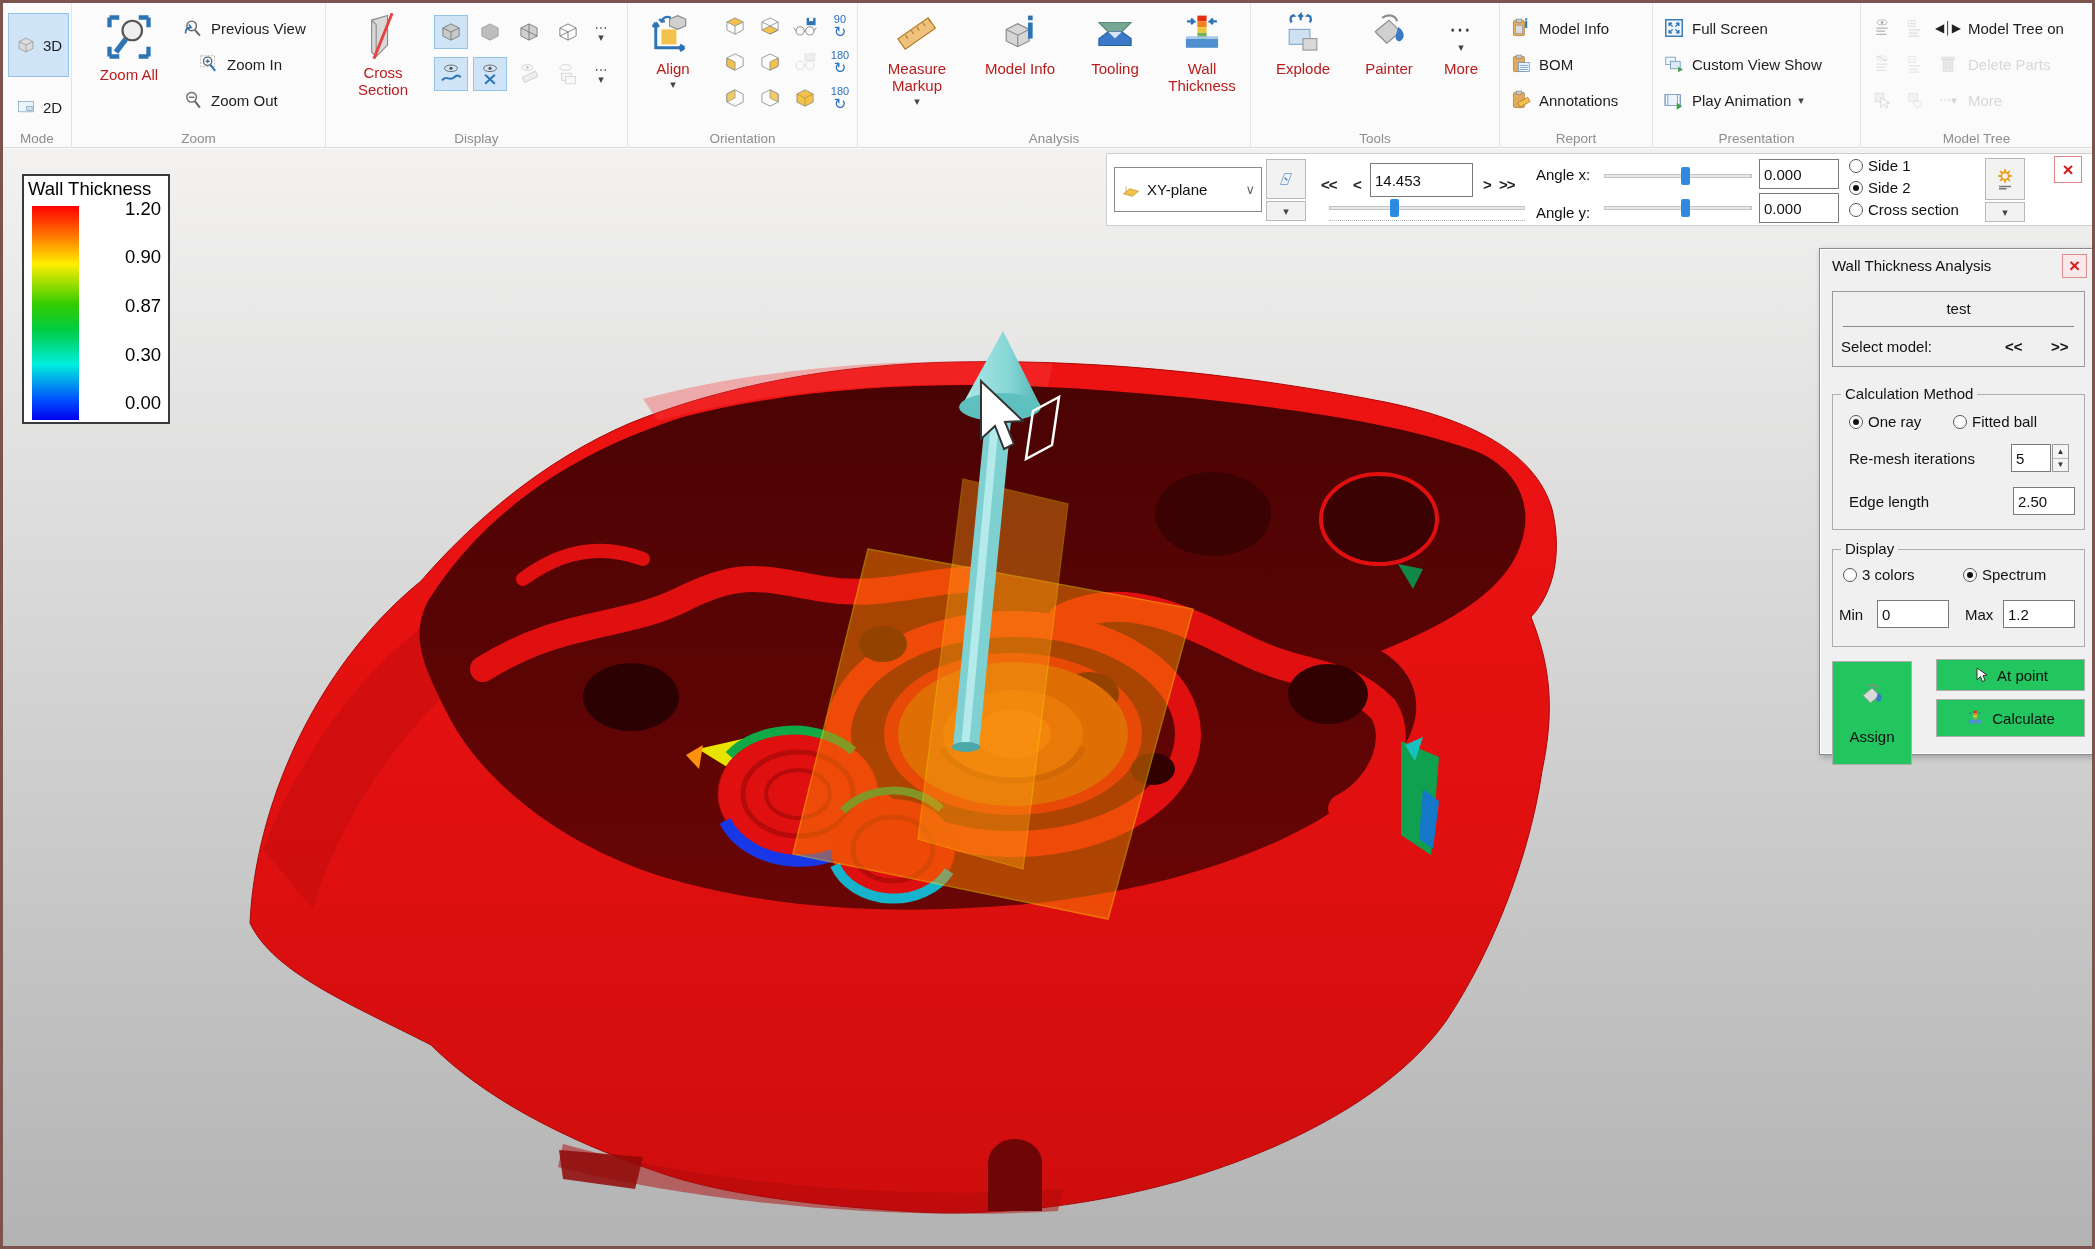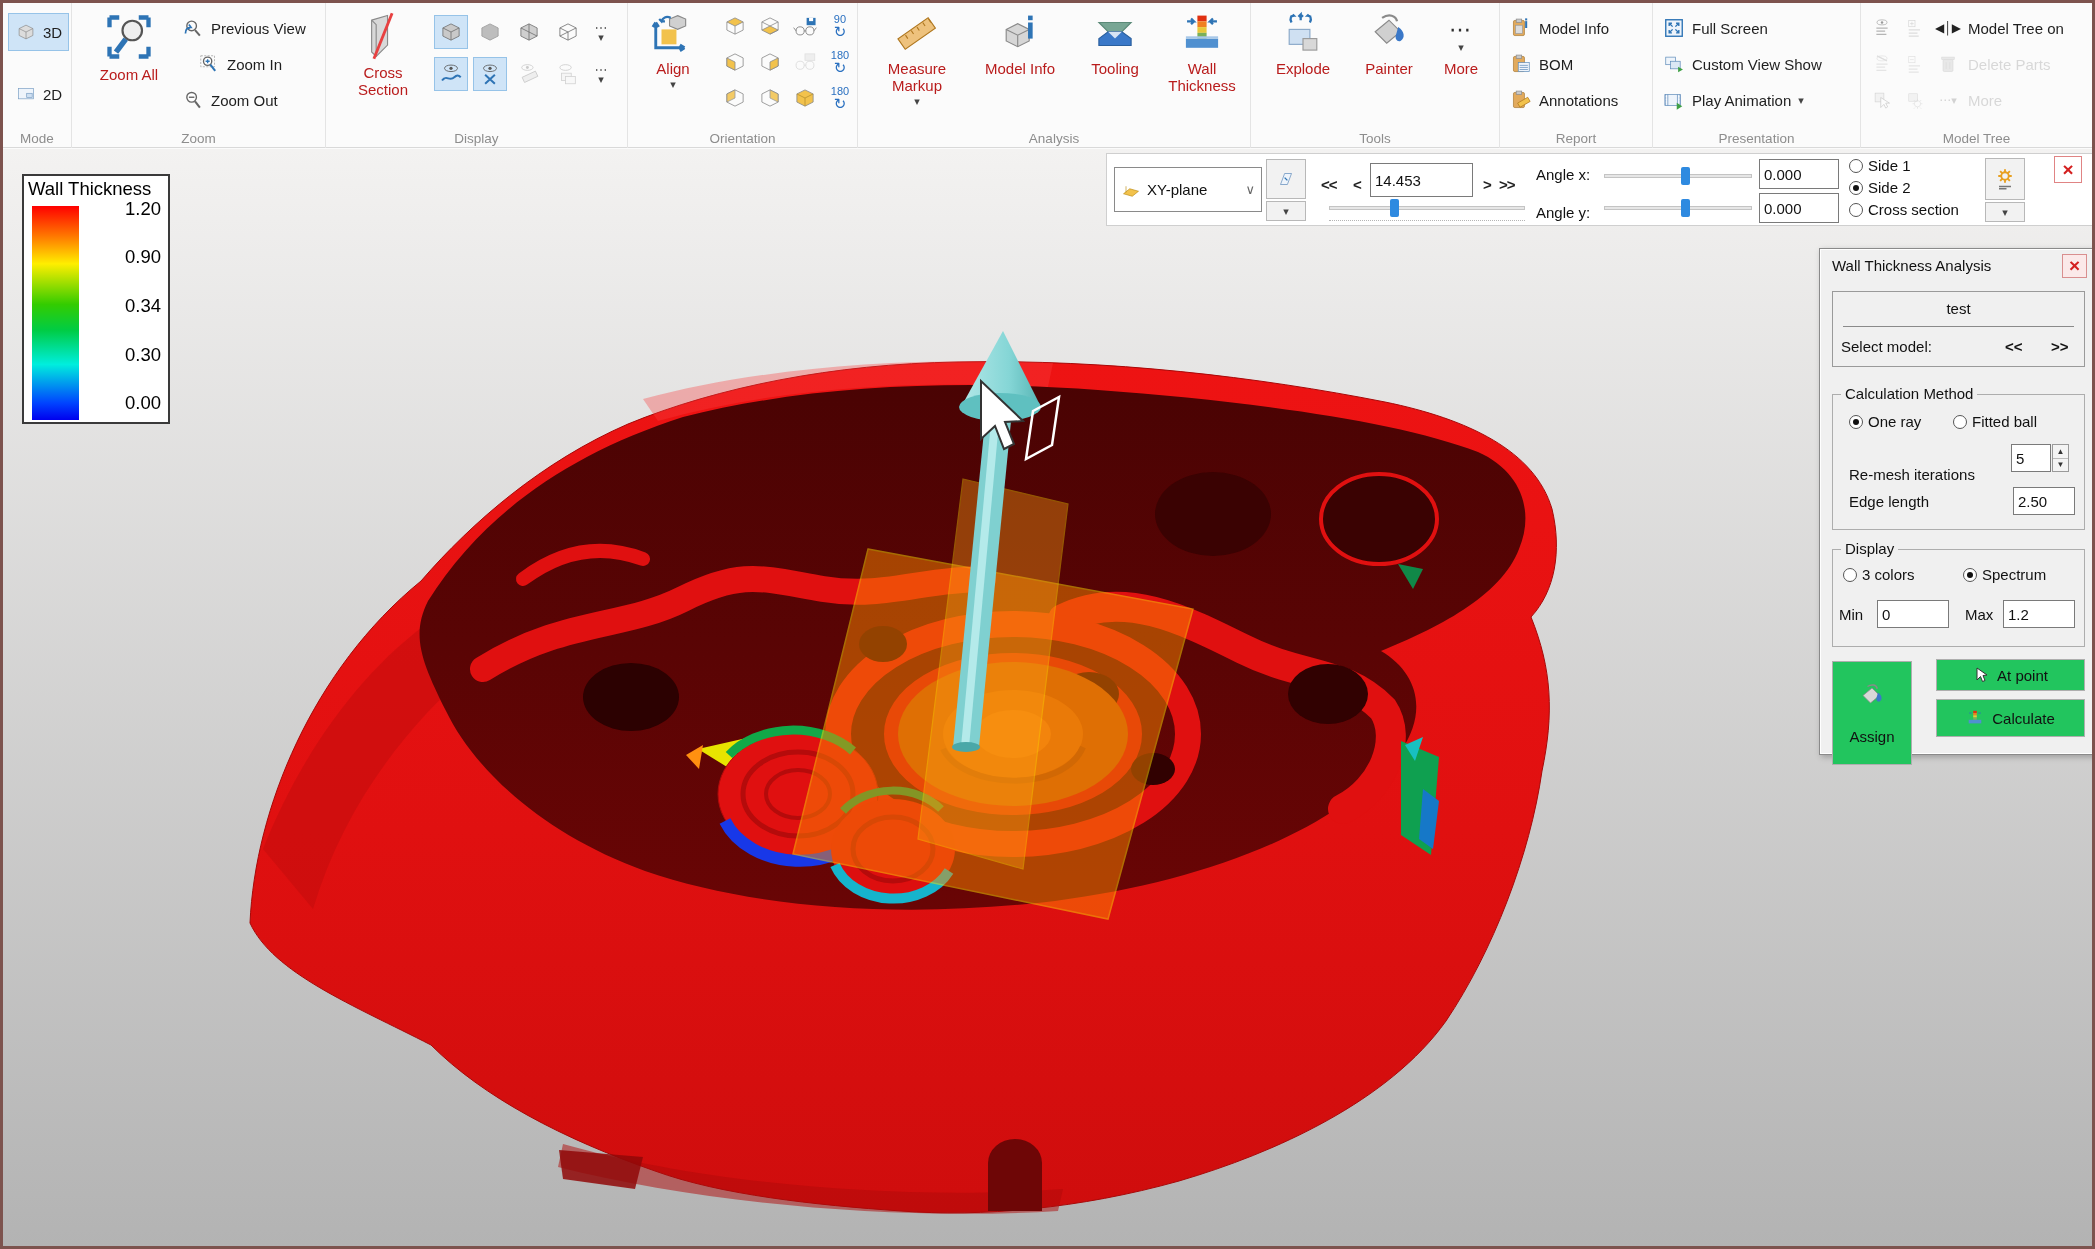--- a/index.html
+++ b/index.html
@@ -8,21 +8,21 @@
 
   
   #ribbon { position:absolute; left:0; top:0; width:2089px; height:145px; background:#fbfbfb; border-bottom:1px solid #d9d9d9; }
   .grp { position:absolute; top:0; height:145px; border-right:1px solid #e4e4e4; }
   .gl  { position:absolute; bottom:2px; left:0; right:0; text-align:center; font-size:13.5px; color:#8d8d8d; white-space:nowrap; overflow:hidden; }
   .bigbtn { position:absolute; top:5px; display:flex; flex-direction:column; align-items:center; gap:3px; padding:3px 2px; border-radius:3px; cursor:default; }
   .bigbtn .lbl { font-size:15px; color:#b91c1c; text-align:center; line-height:17px; white-space:pre-line; }
   .srow { position:absolute; display:flex; align-items:center; gap:7px; height:30px; font-size:15px; color:#1e1e1e; white-space:nowrap; }
   .srow.dis { color:#a8a8a8; }
   .caret { font-size:11px; color:#444; line-height:8px; }
-  .modebtn { position:absolute; display:flex; align-items:center; gap:6px; font-size:15px; color:#1e1e1e; padding:7px 6px; border:1px solid transparent; }
+  .modebtn { position:absolute; display:flex; align-items:center; gap:6px; font-size:15px; color:#1e1e1e; padding:20px 6px; border:1px solid transparent; }
   .modebtn.sel { background:#cfe4f7; border-color:#96c3e8; }
   .tgl { width:34px; height:34px; border:1px solid transparent; display:flex; align-items:center; justify-content:center; }
   .tgl.sel { background:#cfe4f7; border-color:#96c3e8; }
   .dis { opacity:.42; }
   .morebtn { display:flex; flex-direction:column; align-items:center; justify-content:center; width:22px; height:34px; color:#3c3c3c; }
   .morebtn .dots { font-size:13px; line-height:10px; }
   .cellrow { position:absolute; display:flex; gap:5px; }
   .cell { width:30px; height:30px; display:flex; align-items:center; justify-content:center; }
   .rot { display:flex; flex-direction:column; align-items:center; color:#2a70c0; font-size:11px; line-height:11px; }
   .rot .ra { font-size:15px; line-height:13px; }
@@ -660,21 +660,21 @@
     <div class="abs closex" style="left:947px;top:2px;width:28px;height:27px">
       <span>×</span>
     </div>
   </div>
 
   <div id="legend">
     <div class="ltitle">Wall Thickness</div>
     <div class="lbar"></div>
     <span class="tick" style="top:22px">1.20</span>
     <span class="tick" style="top:70px">0.90</span>
-    <span class="tick" style="top:119px">0.34</span>
+    <span class="tick" style="top:119px">0.87</span>
     <span class="tick" style="top:168px">0.30</span>
     <span class="tick" style="top:216px">0.00</span>
   </div>
 
   <div id="wtpanel">
     <div class="abs" style="left:12px;top:8px">Wall Thickness Analysis</div>
     <div class="abs closex" style="right:8px;top:5px;width:25px;height:24px;background:#fbe9e9;border-color:#d98f8f">
       <span>×</span>
     </div>
 
@@ -689,21 +689,21 @@
     <div class="gbox" style="left:12px;top:145px;width:253px;height:136px">
       <span class="legendt">Calculation Method</span>
       <div class="abs rdrow" style="left:16px;top:18px">
         <span class="rd on"></span>
           <span>One ray</span>
       </div>
       <div class="abs rdrow" style="left:120px;top:18px">
         <span class="rd"></span>
           <span>Fitted ball</span>
       </div>
-      <span class="abs" style="left:16px;top:71px">Re-mesh iterations</span>
+      <span class="abs" style="left:16px;top:55px">Re-mesh iterations</span>
       <input class="abs tin" style="left: 178px; top: 49px; width: 40px; height: 28px;" value="5">
       <div class="spin" style="left:219px;top:49px;height:28px">
         <span>▲</span>
         <span>▼</span>
       </div>
       <span class="abs" style="left:16px;top:98px">Edge length</span>
       <input class="abs tin" style="left: 180px; top: 92px; width: 62px; height: 28px;" value="2.50">
     </div>
 
     <div class="gbox" style="left:12px;top:300px;width:253px;height:98px">

